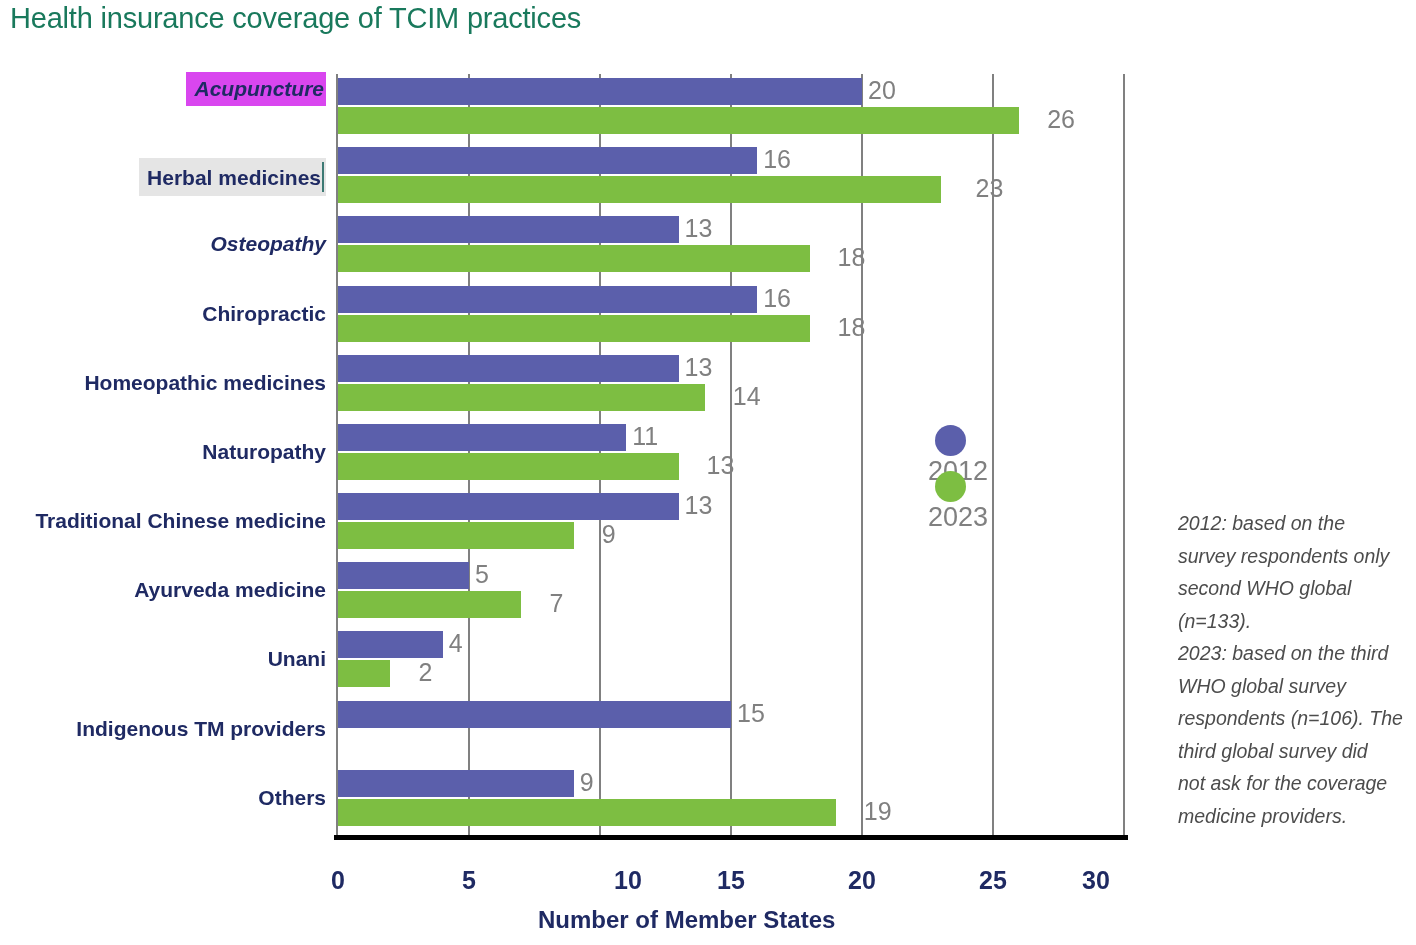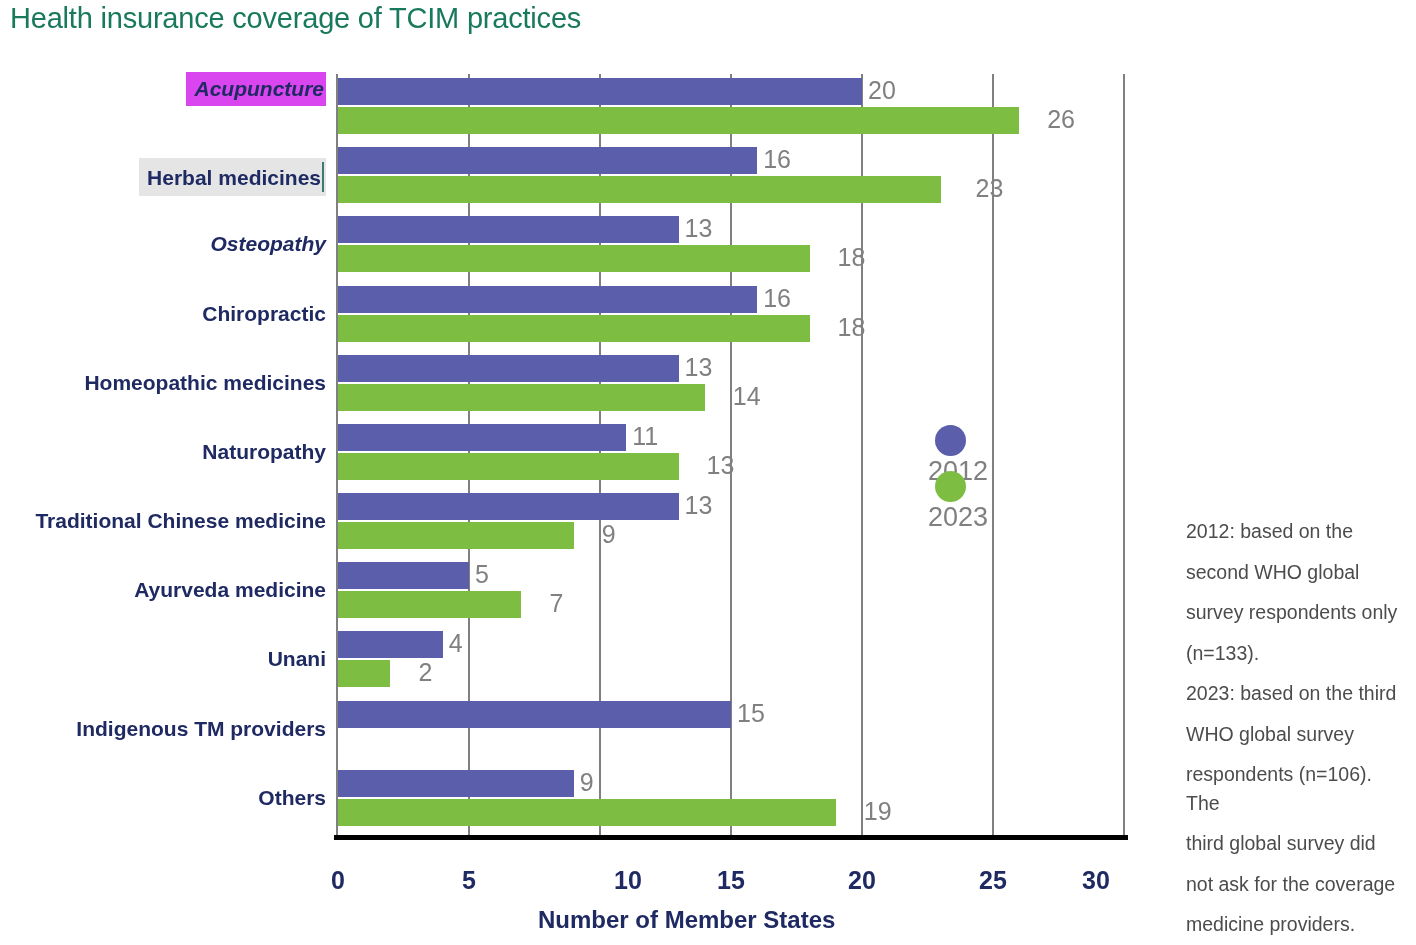--- a/index.html
+++ b/index.html
@@ -150,21 +150,21 @@
   
   #side-note{
     position:absolute;
     left:1174px; top:505px;
     width:240px;
     font-size:19.5px;
     line-height:28.5px;
     color:#4C4C4C;
     font-family:"Liberation Sans", sans-serif;
   }
-  #side-note p{ margin:12px; }
+  #side-note p{ margin:4px;font-style:italic; }
 </style>
 </head>
 <body>
 
 <div id="chart-title">Health insurance coverage of TCIM practices</div>
 
 <div id="plot">
   <div id="y-axis-spine"></div>
   <div id="gridlines">
       <div class="gridline" style="left: 130px;"></div>
@@ -277,22 +277,22 @@
     <span class="legend-label">2012</span>
   </div>
   <div class="legend-item">
     <span class="legend-dot" style="background:#7DBE42"></span>
     <span class="legend-label">2023</span>
   </div>
 </div>
 
 <div id="side-note">
   <p>2012: based on the</p>
+  <p>survey respondents only</p>
   <p>second WHO global</p>
-  <p>survey respondents only</p>
   <p>(n=133).</p>
   <p>2023: based on the third</p>
   <p>WHO global survey</p>
   <p>respondents (n=106). The</p>
   <p>third global survey did</p>
   <p>not ask for the coverage</p>
   <p>medicine providers.</p>
 </div>
 
 </body></html>

